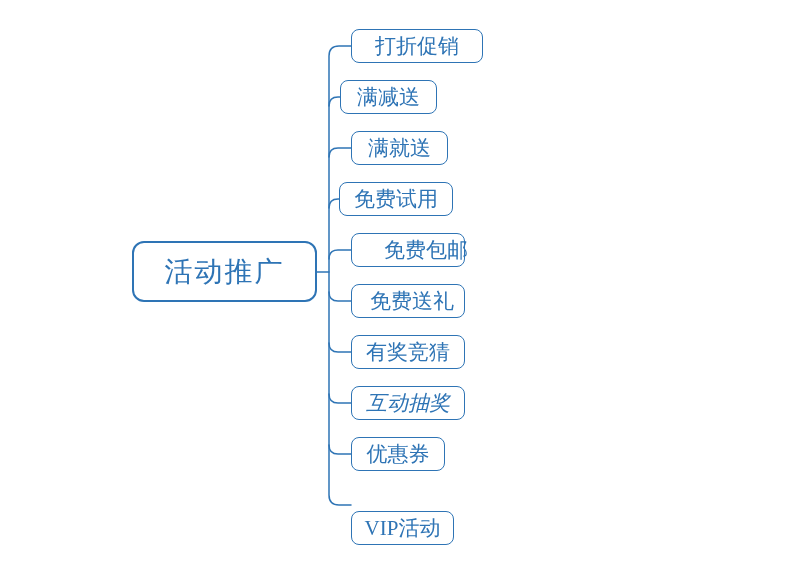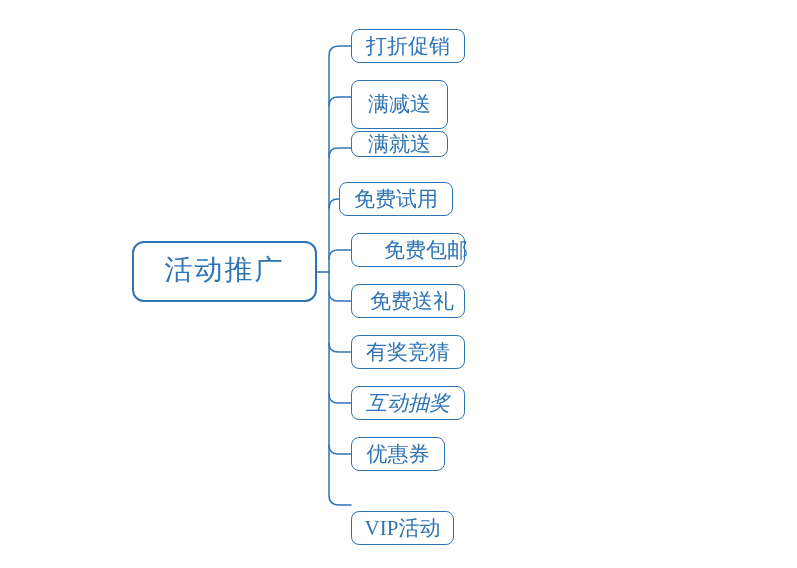--- a/index.html
+++ b/index.html
@@ -42,21 +42,20 @@
     font-size: 21px;
     line-height: 1;
     white-space: nowrap;
     cursor: default;
   }
   .node.root {
     border-width: 2px;
     border-radius: 12px;
     font-size: 28px;
     letter-spacing: 2px;
-    font-family: Liberation Mono, monospace;
   }
 </style>
 </head>
 <body>
 
 <div class="canvas">
 
   <svg class="connectors" viewBox="0 0 797 568" xmlns="http://www.w3.org/2000/svg">
 
     <path d="M 317 272 L 329 272"></path>
@@ -69,25 +68,25 @@
     <path d="M 329 259 Q 329 250 338 250 L 351 250"></path>
 
     <path d="M 329 292 Q 329 301 338 301 L 351 301"></path>
     <path d="M 329 343 Q 329 352 338 352 L 351 352"></path>
     <path d="M 329 394 Q 329 403 338 403 L 351 403"></path>
     <path d="M 329 445 Q 329 454 338 454 L 351 454"></path>
   </svg>
 
   <div class="node root" style="left:132px; top:241px; width:185px; height:61px;">活动推广</div>
 
-  <div class="node" style="left:351px; top:29px; width:114px; height:34px;">打折促销</div>
+  <div class="node" style="left:351px; top:29px; width:132px; height:34px;">打折促销</div>
 
-  <div class="node" style="left:351px; top:80px; width:97px; height:49px;">满减送</div>
+  <div class="node" style="left:340px; top:80px; width:97px; height:34px;">满减送</div>
 
-  <div class="node" style="left:351px; top:131px; width:97px; height:26px;">满就送</div>
+  <div class="node" style="left:351px; top:131px; width:97px; height:34px;">满就送</div>
 
   <div class="node" style="left:339px; top:182px; width:114px; height:34px;">免费试用</div>
 
   <div class="node" style="left:351px; top:233px; width:114px; height:34px;padding-left:36px;">免费包邮</div>
 
   <div class="node" style="left:351px; top:284px; width:114px; height:34px;padding-left:8px;">免费送礼</div>
 
   <div class="node" style="left:351px; top:335px; width:114px; height:34px;">有奖竞猜</div>
 
   <div class="node" style="left:351px; top:386px; width:114px; height:34px;font-style:italic;">互动抽奖</div>

